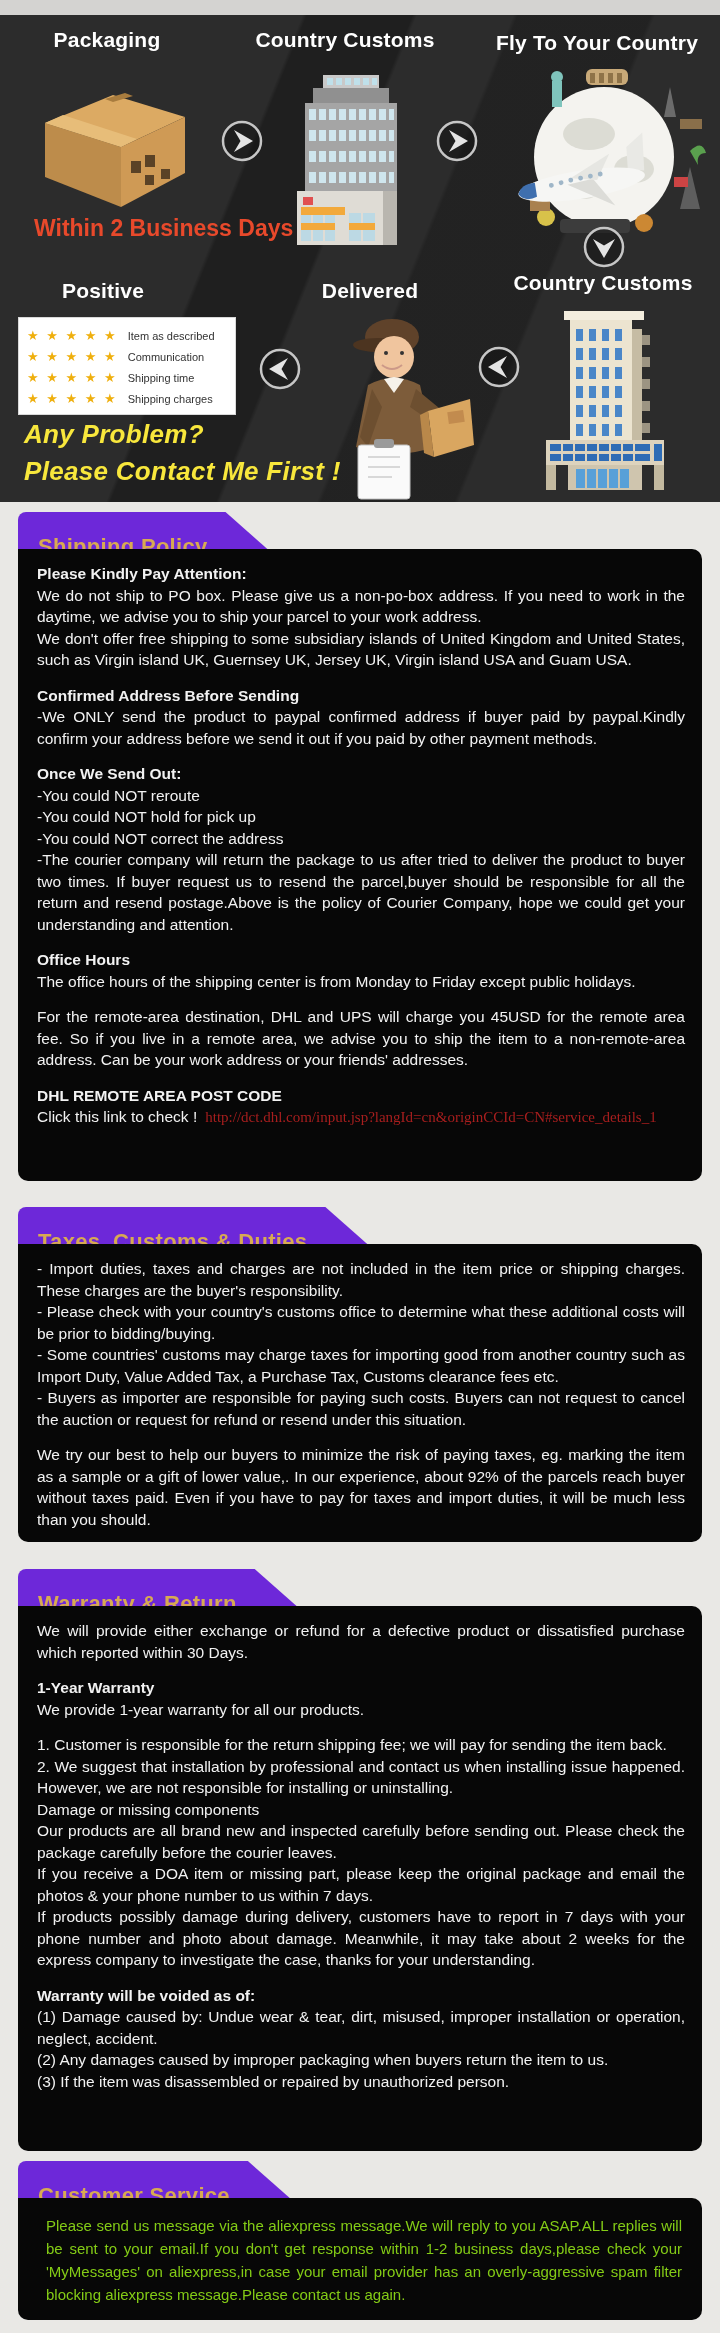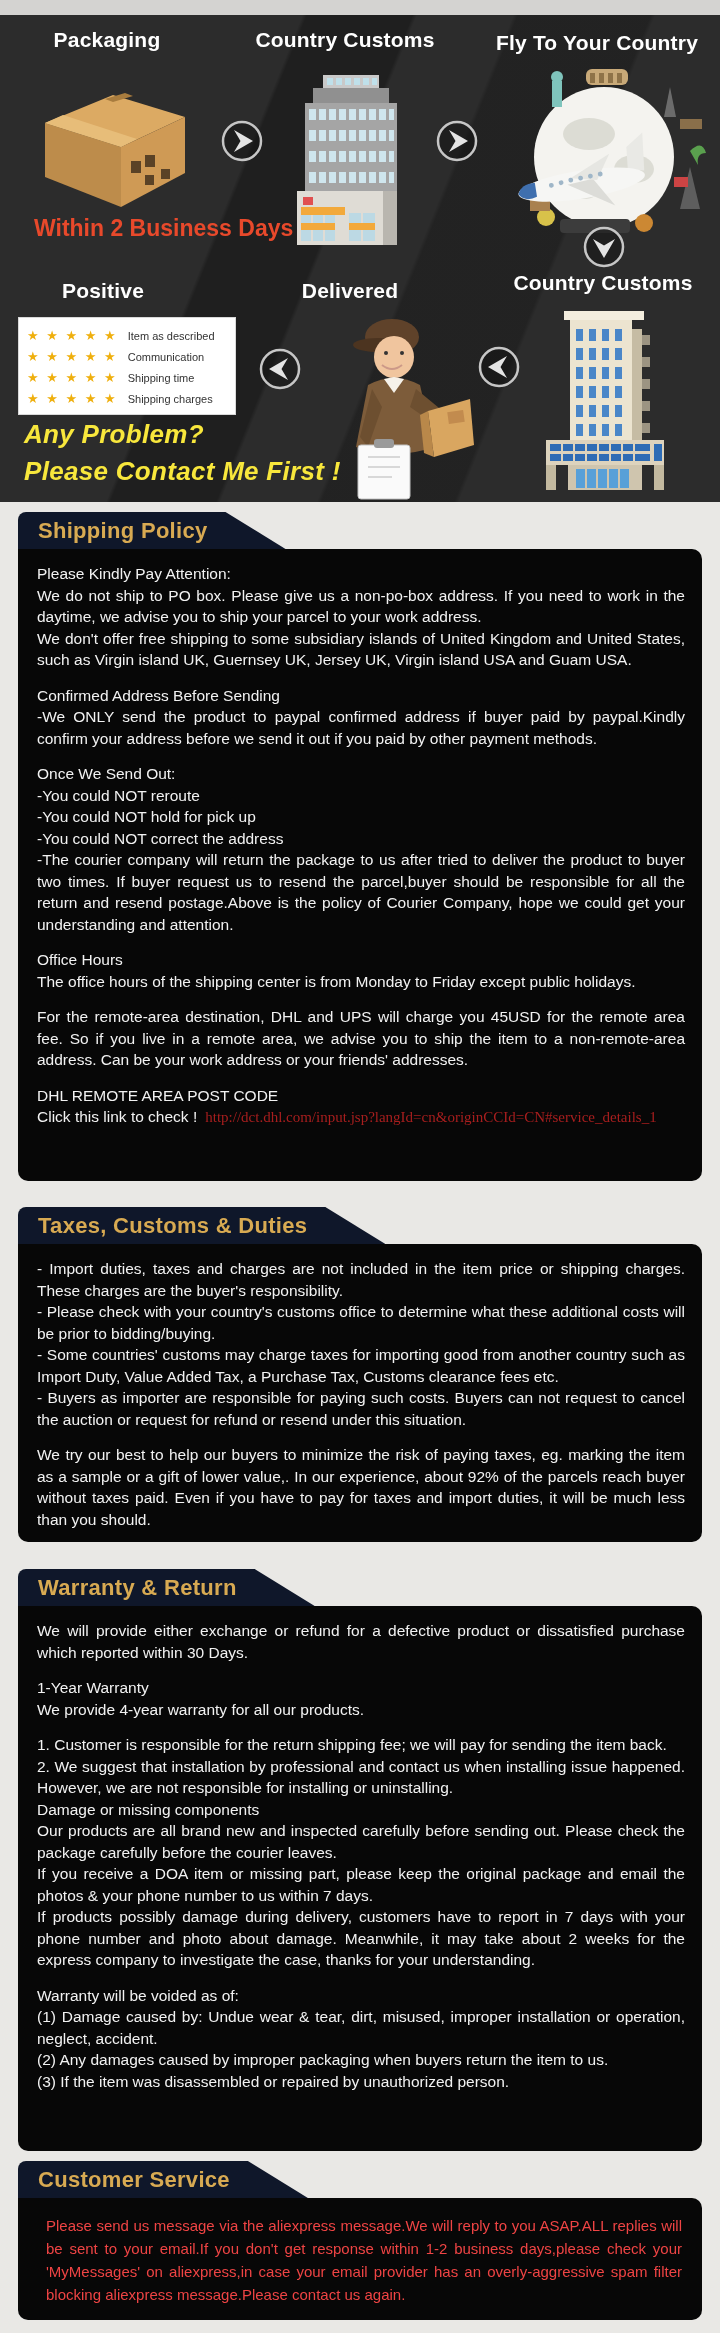--- a/index.html
+++ b/index.html
@@ -35,51 +35,51 @@
   
   .fb-box{
     position:absolute;left:18px;top:302px;width:218px;height:98px;
     background:#fff;border:1px solid #d9d9d9;padding:7px 8px;box-sizing:border-box;
   }
   .fb-row{display:flex;align-items:center;height:21px;}
   .fb-stars{color:#efaf0d;font-size:13px;letter-spacing:2px;white-space:nowrap;}
   .fb-label{color:#333;font-size:11px;margin-left:10px;white-space:nowrap;}
   
   .sec-tab{
-    position:absolute;left:18px;height:37px;background:#0f172a;
+    position:absolute;left:18px;height:37px;background:#6d28d9;
     clip-path:polygon(0 0, calc(100% - 60px) 0, 100% 100%, 0 100%);
     border-radius:8px 0 0 0;
     display:flex;align-items:center;
-    padding:0 78px 0 20px;
+    padding:16px 78px 0 20px;
   }
   .sec-title{
     color:#d8aa52;font-weight:bold;font-size:22px;letter-spacing:.3px;white-space:nowrap;
   }
   .sec-body{
     position:absolute;left:18px;width:684px;background:#070707;
     border-radius:0 10px 10px 10px;
     box-sizing:border-box;padding:14px 17px 0 19px;
     color:#f2f2f2;font-size:15.5px;line-height:21.5px;
     overflow:hidden;
   }
-  .blk-h{font-weight:normal;}
+  .blk-h{font-weight:bold;}
   .blk-p{text-align:justify;}
   .blk-sp{height:14px;}
   .red-link{
     font-family:"Liberation Serif", serif;color:#a81e1e;font-size:15px;
     margin-left:8px;cursor:pointer;word-break:break-all;
   }
   #sec-shipping-body{top:534px;height:632px;}
   #sec-shipping-tab{top:497px;}
   #sec-taxes-tab{top:1192px;}
   #sec-taxes-body{top:1229px;height:298px;}
   #sec-warranty-tab{top:1554px;}
   #sec-warranty-body{top:1591px;height:545px;}
   #sec-customer-tab{top:2146px;}
-  #sec-customer-body{top:2183px;height:122px;padding:16px 20px 0 28px;color:#ef4444;font-size:15px;line-height:23px;}
+  #sec-customer-body{top:2183px;height:122px;padding:16px 20px 0 28px;color:#84cc16;font-size:15px;line-height:23px;}
 </style>
 </head>
 <body>
 
 <div id="canvas">
 
   <div class="banner">
 
     <div class="step-label" style="left:22px;top:13px;width:170px;">Packaging</div>
     <div class="step-label" style="left:250px;top:13px;width:190px;">Country Customs</div>
@@ -201,21 +201,21 @@
     <div class="arrow down" style="left:582px;top:210px;">
       <svg width="44" height="44" viewBox="0 0 44 44">
           <circle cx="22" cy="22" r="19" fill="rgba(15,15,15,.45)" stroke="#c6c6c6" stroke-width="2.5"></circle>
           <path d="M14 11 L33 22 L14 33 L20.5 22 Z" fill="#e4e4e4"></path>
         </svg>
     </div>
 
     <div class="within-note">Within 2 Business Days</div>
 
     <div class="step-label" style="left:28px;top:264px;width:150px;">Positive</div>
-    <div class="step-label" style="left:270px;top:264px;width:160px;text-align:center;">Delivered</div>
+    <div class="step-label" style="left:290px;top:264px;width:160px;text-align:center;">Delivered</div>
     <div class="step-label" style="left:508px;top:256px;width:190px;">Country Customs</div>
 
     <div class="fb-box">
         <div class="fb-row">
           <span class="fb-stars">★ ★ ★ ★ ★</span>
           <span class="fb-label">Item as described</span>
         </div>
         <div class="fb-row">
           <span class="fb-stars">★ ★ ★ ★ ★</span>
           <span class="fb-label">Communication</span>
@@ -349,21 +349,21 @@
       <div class="blk-p"><span>We try our best to help our buyers to minimize the risk of paying taxes, eg. marking the item as a sample or a gift of lower value,. In our experience, about 92% of the parcels reach buyer without taxes paid. Even if you have to pay for taxes and import duties, it will be much less than you should.</span></div>
     </div>
 
   <div class="sec-tab" id="sec-warranty-tab">
     <span class="sec-title">Warranty &amp; Return</span>
   </div>
   <div class="sec-body" id="sec-warranty-body">
       <div class="blk-p"><span>We will provide either exchange or refund for a defective product or dissatisfied purchase which reported within 30 Days.</span></div>
       <div class="blk-sp"></div>
       <div class="blk-h">1-Year Warranty</div>
-      <div class="blk-p"><span>We provide 4-year warranty for all our products.</span></div>
+      <div class="blk-p"><span>We provide 1-year warranty for all our products.</span></div>
       <div class="blk-sp"></div>
       <div class="blk-p"><span>1. Customer is responsible for the return shipping fee; we will pay for sending the item back.</span></div>
       <div class="blk-p"><span>2. We suggest that installation by professional and contact us when installing issue happened. However, we are not responsible for installing or uninstalling.</span></div>
       <div class="blk-p"><span>Damage or missing components</span></div>
       <div class="blk-p"><span>Our products are all brand new and inspected carefully before sending out. Please check the package carefully before the courier leaves.</span></div>
       <div class="blk-p"><span>If you receive a DOA item or missing part, please keep the original package and email the photos &amp; your phone number to us within 7 days.</span></div>
       <div class="blk-p"><span>If products possibly damage during delivery, customers have to report in 7 days with your phone number and photo about damage. Meanwhile, it may take about 2 weeks for the express company to investigate the case, thanks for your understanding.</span></div>
       <div class="blk-sp"></div>
       <div class="blk-h">Warranty will be voided as of:</div>
       <div class="blk-p"><span>(1) Damage caused by: Undue wear &amp; tear, dirt, misused, improper installation or operation, neglect, accident.</span></div>

